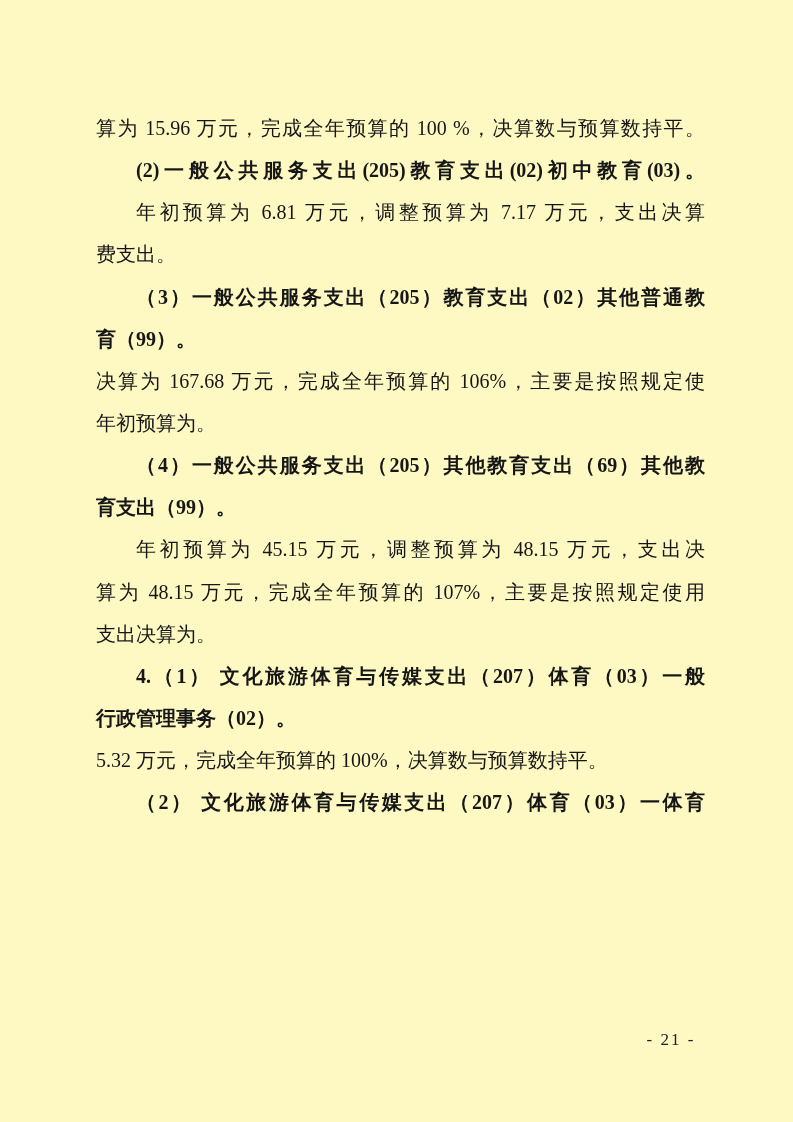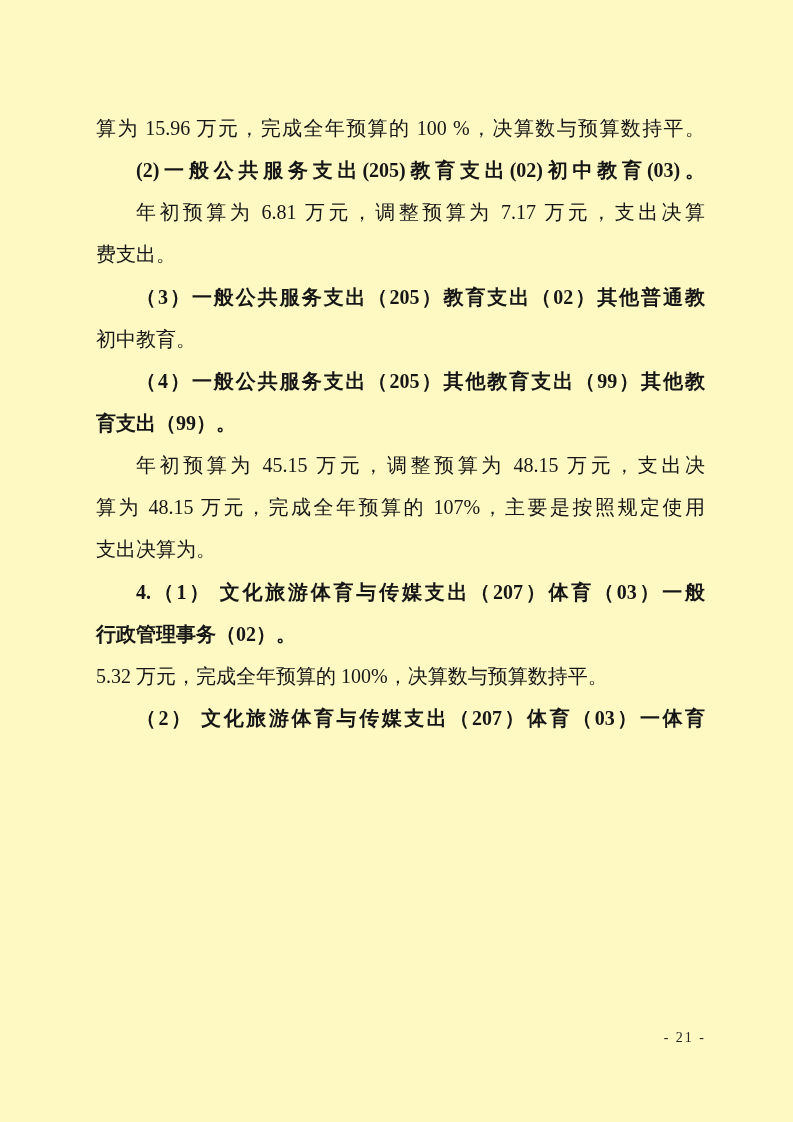--- a/index.html
+++ b/index.html
@@ -32,38 +32,40 @@
   .line.indent { text-indent: 40px; }
   .line.last {
     text-align: right;
     text-align-last: left;
   }
   .footer {
     position: absolute;
     left: 636px;
     top: 1030px;
     width: 70px;
-    font-size: 14px;
+    font-size: 17px;
     letter-spacing: 2px;
     color: #222;
-    text-align: right;
+    text-align: center;
   }
 </style>
 </head>
 <body>
 
 <div class="page">
   <main class="content">
     <div class="line body just">算为 15.96 万元，完成全年预算的 100 %，决算数与预算数持平。</div>
     <div class="line heading indent">(2)一般公共服务支出(205)教育支出(02)初中教育(03)。</div>
     <div class="line body indent">年初预算为 6.81 万元，调整预算为 7.17 万元，支出决算</div>
     <div class="line body last">费支出。</div>
     <div class="line heading indent">（3）一般公共服务支出（205）教育支出（02）其他普通教</div>
-    <div class="line body last">初中教育。</div>
-    <div class="line heading indent">（4）一般公共服务支出（205）其他教育支出（99）其他教</div>
+    <div class="line heading last">育（99）。</div>
+    <div class="line body">决算为 167.68 万元，完成全年预算的 106%，主要是按照规定使</div>
+    <div class="line body last">年初预算为。</div>
+    <div class="line heading indent">（4）一般公共服务支出（205）其他教育支出（69）其他教</div>
     <div class="line heading last">育支出（99）。</div>
     <div class="line body indent">年初预算为 45.15 万元，调整预算为 48.15 万元，支出决</div>
     <div class="line body">算为 48.15 万元，完成全年预算的 107%，主要是按照规定使用</div>
     <div class="line body last">支出决算为。</div>
     <div class="line heading indent">4.（1） 文化旅游体育与传媒支出（207）体育（03）一般</div>
     <div class="line heading last">行政管理事务（02）。</div>
     <div class="line body last">5.32 万元，完成全年预算的 100%，决算数与预算数持平。</div>
     <div class="line heading indent">（2） 文化旅游体育与传媒支出（207）体育（03）一体育</div>
   </main>
 

